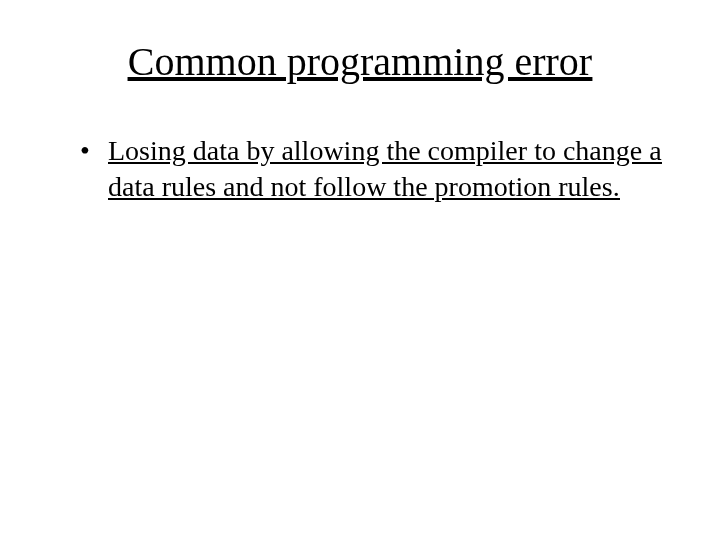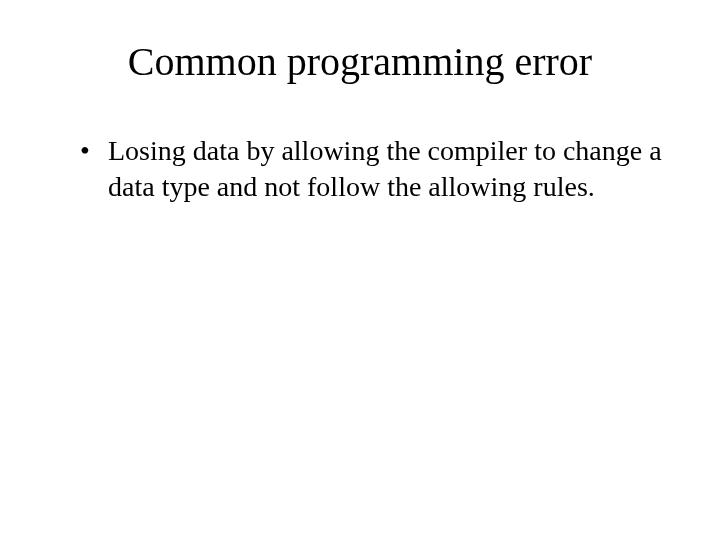--- a/index.html
+++ b/index.html
@@ -1,18 +1,19 @@
 <!DOCTYPE html>
 <html><head>
   <meta charset="utf-8">
   <style>
     * {
       margin: 0;
       padding: 0;
       box-sizing: border-box;
+      text-decoration: underline;
     }
     body {
       width: 720px;
       height: 540px;
       background: #ffffff;
       font-family: "Times New Roman", Times, serif;
       color: #000000;
       padding: 38px 50px 0 50px;
     }
     .title {
@@ -38,14 +39,14 @@
       top: 0;
       font-size: 28px;
     }
   </style>
 </head>
 <body>
 
 <h1 class="title">Common programming error</h1>
 
 <ul class="bullets">
-  <li>Losing data by allowing the compiler to change a data type and not follow the allowing rules.</li>
+  <li>Losing data by allowing the compiler to change a data rules and not follow the promotion rules.</li>
 </ul>
 
 </body></html>

